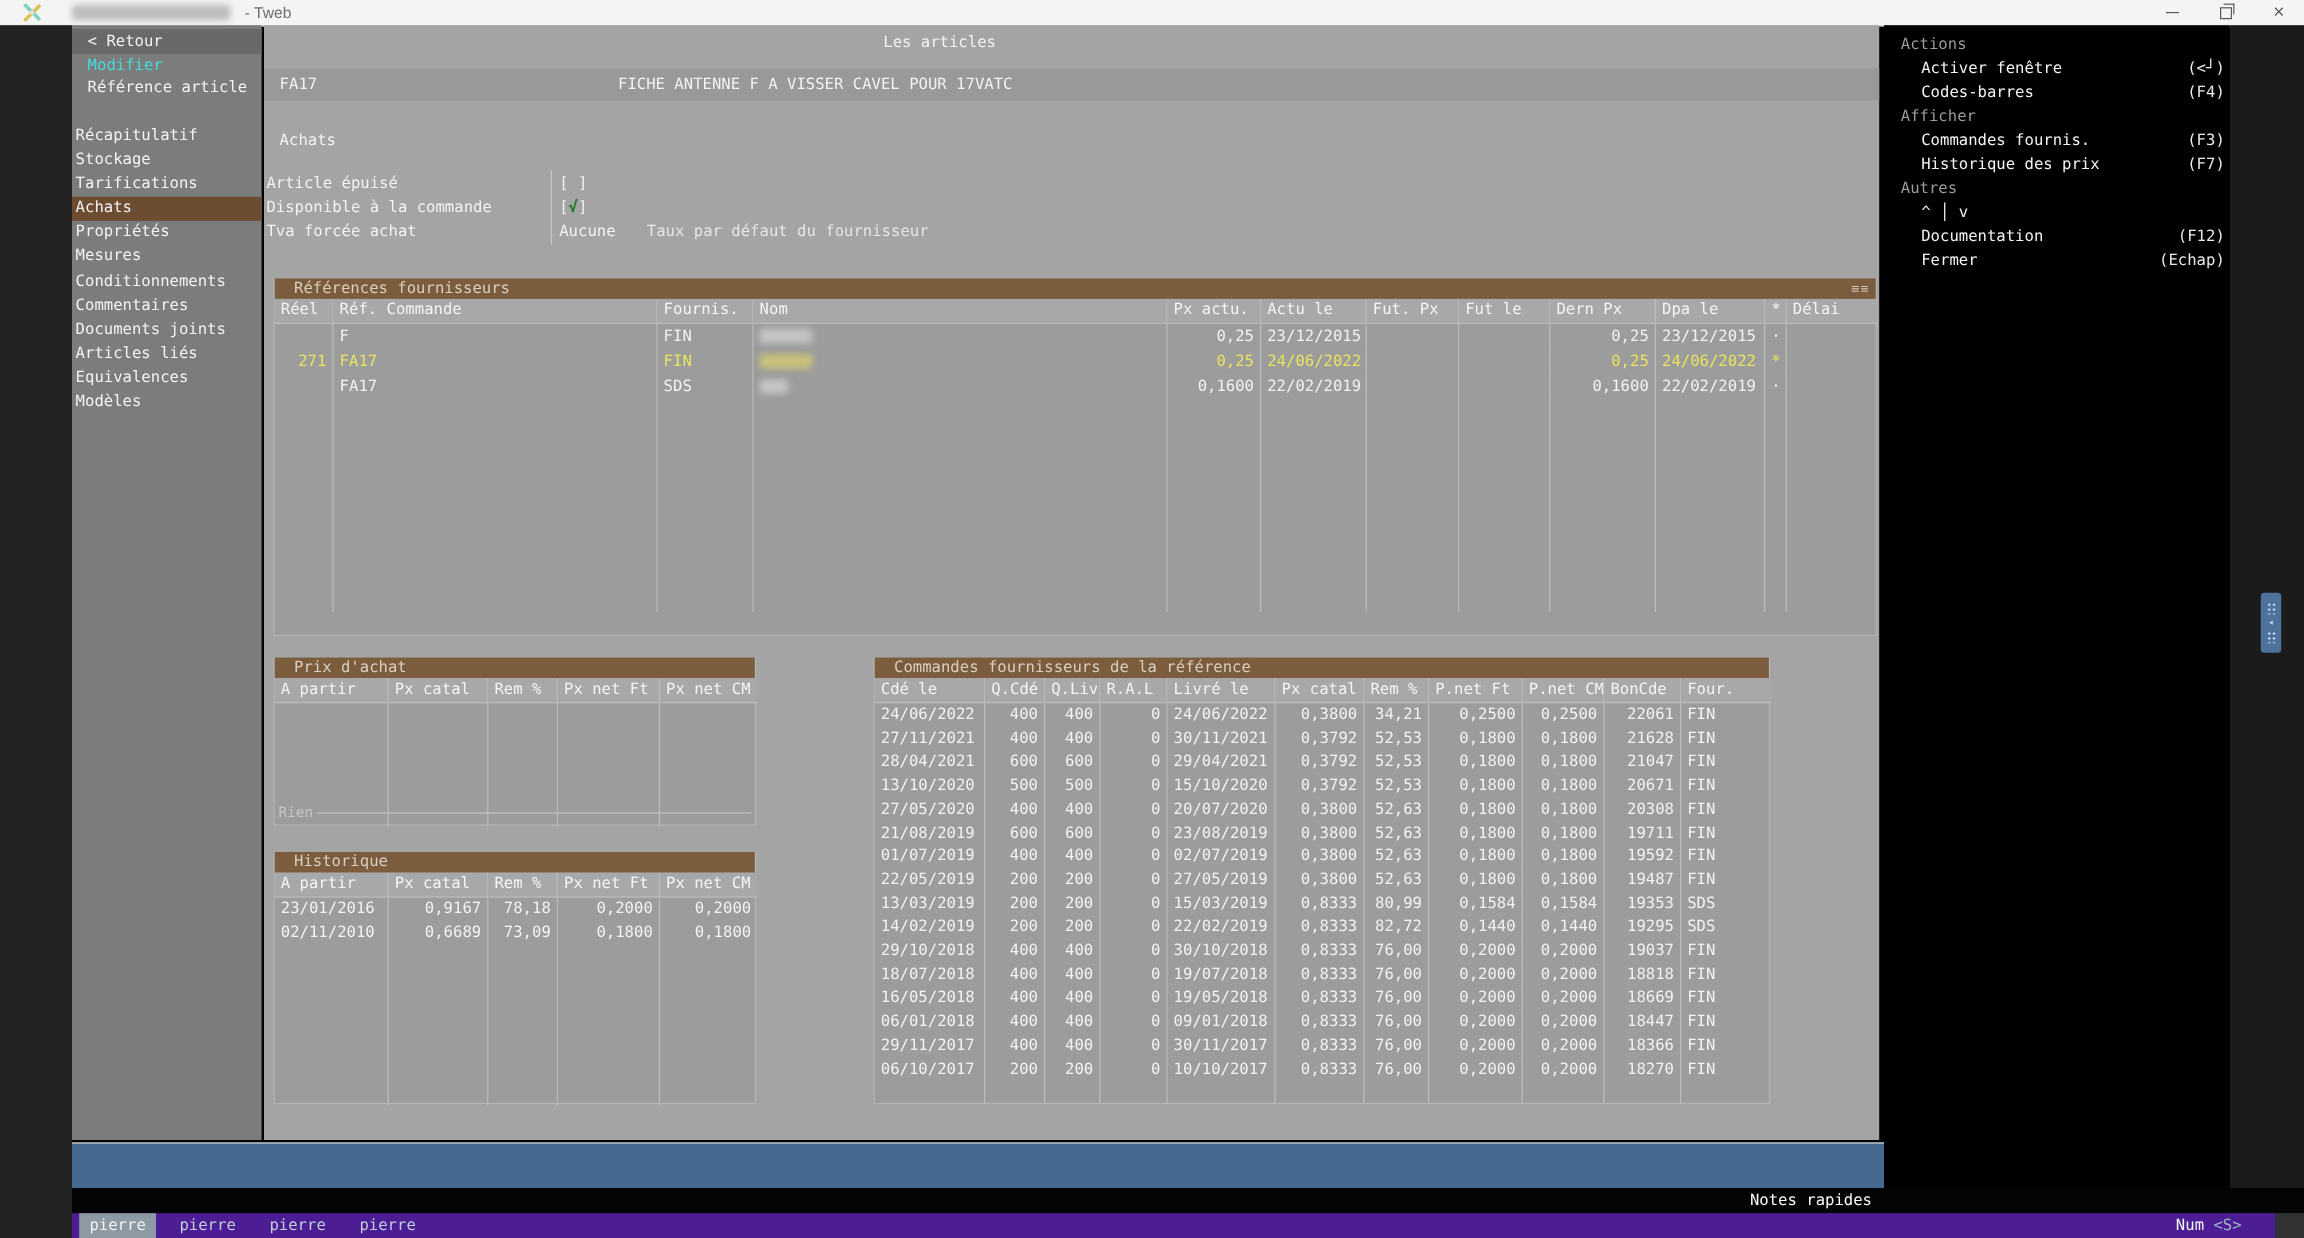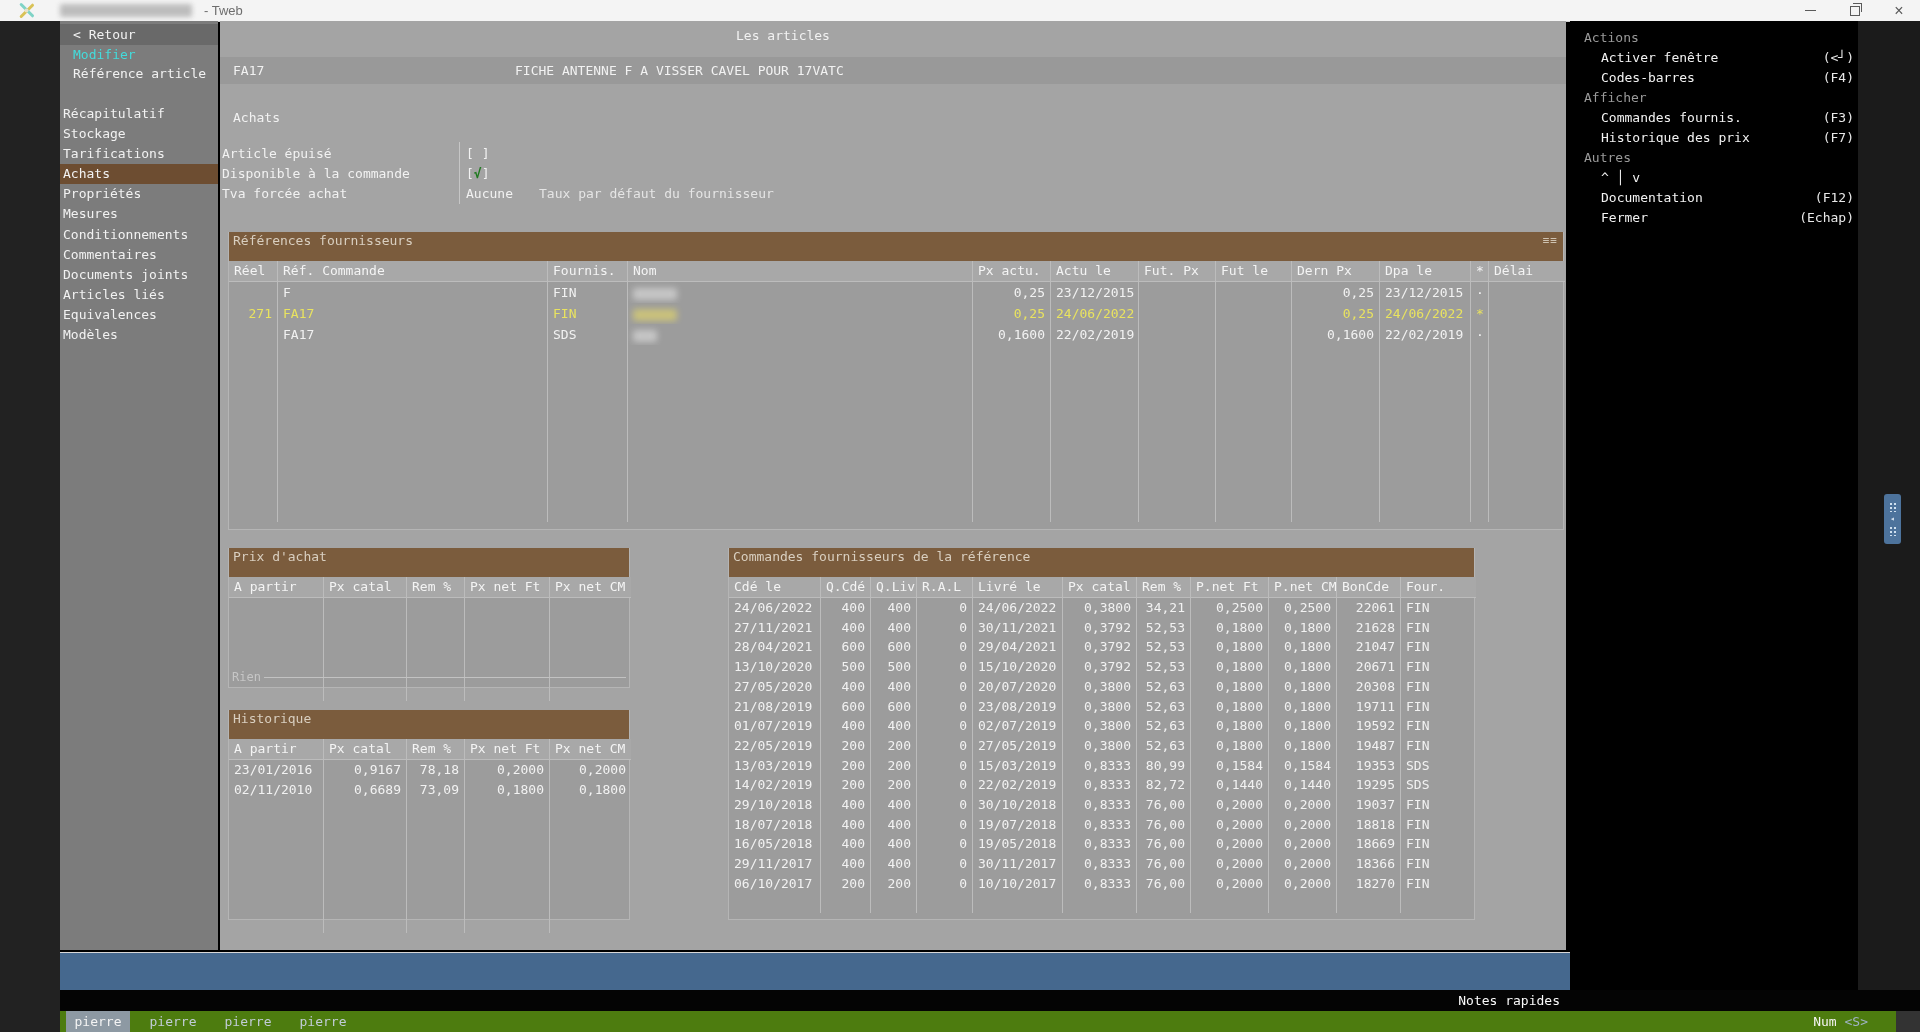--- a/index.html
+++ b/index.html
@@ -36,21 +36,21 @@
   .fa-name{left:515px;top:63px;height:16px;line-height:16px;white-space:pre;}
   .achats-title{left:233px;top:110px;height:16px;line-height:16px;}
   .frow{height:20px;line-height:20px;white-space:pre;}
   .f-label{left:222px;}
   .f-val{left:466px;}
   .f-hint{left:539px;color:#e5e5e5;}
   .vdivider{left:459px;top:142px;width:1px;height:62px;background:#c6c6c6;}
   .cb-mark{color:#1f7a1f;font-weight:bold;}
   
   .panel{background:#9c9c9c;border:1px solid #b5b5b5;border-top:none;box-sizing:border-box;}
-  .panel-title{height:29px;line-height:17px;background:#7b5c3d;color:#d9cfc0;padding-left:4px;position:relative;white-space:pre;}
+  .panel-title{height:17px;line-height:17px;background:#7b5c3d;color:#d9cfc0;padding-left:16px;position:relative;white-space:pre;}
   .cols-icon{position:absolute;right:5px;top:0;font-size:11px;letter-spacing:1px;color:#cfc3b2;}
   table{border-collapse:separate;border-spacing:0;table-layout:fixed;width:100%;}
   th,td{padding:0 5px;overflow:hidden;white-space:pre;border-right:1px solid #bcbcbc;box-sizing:border-box;}
   th:last-child,td:last-child{border-right:none;}
   th{height:20px;line-height:20px;background:#a8a8a8;border-bottom:1px solid #bcbcbc;font-weight:normal;text-align:left;color:#f4f4f4;}
   td{color:#f2f2f2;}
   .t-ref td{height:21px;line-height:21px;}
   .t-px td,.t-hist td{height:20px;line-height:20px;}
   .t-cmd td{height:19.7px;line-height:19.7px;}
   tr.hl td{color:#e9e35f;}
@@ -78,21 +78,21 @@
   .menu-item .lbl{flex:1;}
   .menu-item .sc{color:#e8e8e8;}
   .dock-handle{left:1884px;top:494px;width:17px;height:50px;background:#4d739c;border-radius:3px;
                display:flex;flex-direction:column;align-items:center;justify-content:center;gap:3px;}
   .hdots{width:8px;height:10px;background-image:radial-gradient(#cfe0f0 0.9px,transparent 1px);background-size:4px 4px;}
   .harrow{color:#d7e4f2;font-size:8px;line-height:8px;}
   
   .blue-bar{left:60px;top:952px;width:1510px;height:38px;background:#45688e;border-top:1px solid #d8d8d8;}
   .notes-band{left:60px;top:990px;width:1860px;height:21px;background:#040404;}
   .notes-label{position:absolute;right:360px;top:3px;height:16px;line-height:16px;color:#fafafa;}
-  .taskbar{left:60px;top:1011px;width:1836px;height:21px;background:#4d7c0f;display:flex;align-items:stretch;}
+  .taskbar{left:60px;top:1011px;width:1836px;height:21px;background:#4c1d95;display:flex;align-items:stretch;}
   .tb-corner{left:1896px;top:1011px;width:24px;height:21px;background:#333;}
   .task-tab{width:64px;margin-left:11px;text-align:center;line-height:21px;color:#c2cdd8;}
   .task-tab:first-child{margin-left:6px;}
   .task-tab.active{background:#8d99a3;color:#f4f4f4;}
   .num-ind{position:absolute;right:28px;top:0;line-height:21px;color:#f4f4f4;white-space:pre;}
   .num-ind .st{color:#9fb3c4;}
 </style>
 </head>
 <body>
 
@@ -521,20 +521,33 @@
             <td>0</td>
             <td>19/05/2018</td>
             <td>0,8333</td>
             <td>76,00</td>
             <td>0,2000</td>
             <td>0,2000</td>
             <td>18669</td>
             <td>FIN</td>
           </tr>
           <tr>
+            <td>06/01/2018</td>
+            <td>400</td>
+            <td>400</td>
+            <td>0</td>
+            <td>09/01/2018</td>
+            <td>0,8333</td>
+            <td>76,00</td>
+            <td>0,2000</td>
+            <td>0,2000</td>
+            <td>18447</td>
+            <td>FIN</td>
+          </tr>
+          <tr>
             <td>29/11/2017</td>
             <td>400</td>
             <td>400</td>
             <td>0</td>
             <td>30/11/2017</td>
             <td>0,8333</td>
             <td>76,00</td>
             <td>0,2000</td>
             <td>0,2000</td>
             <td>18366</td>

